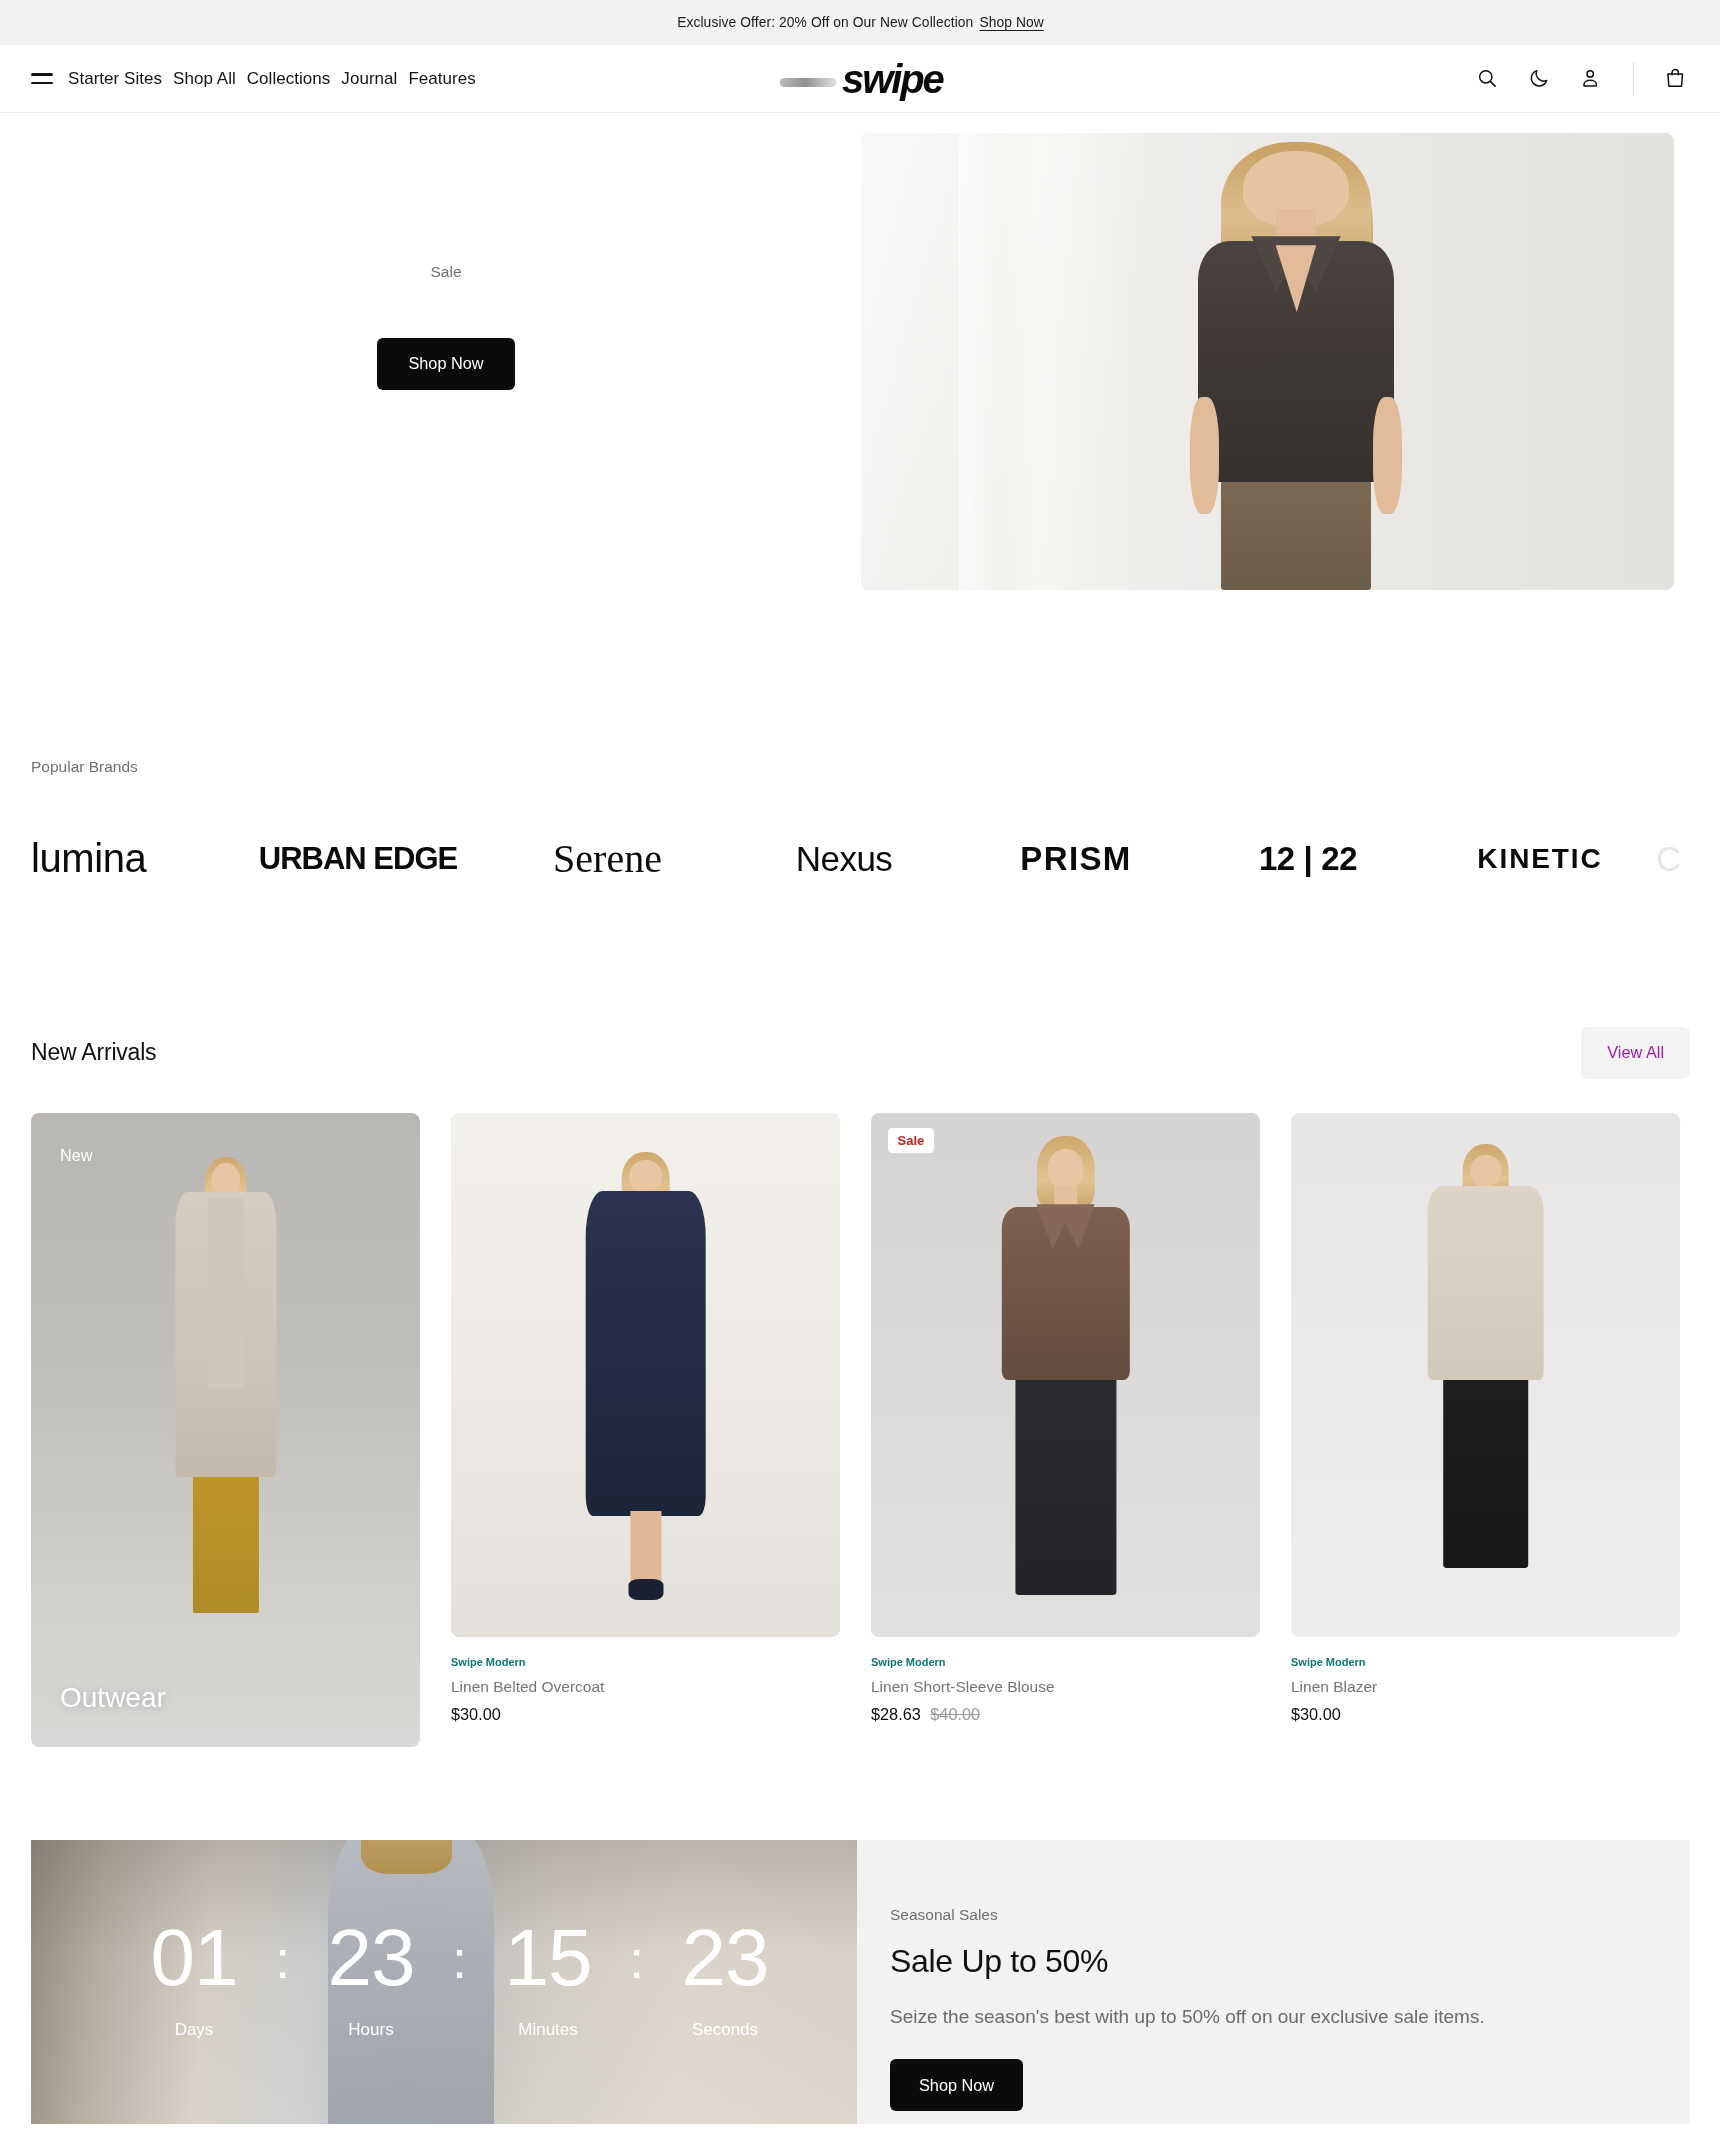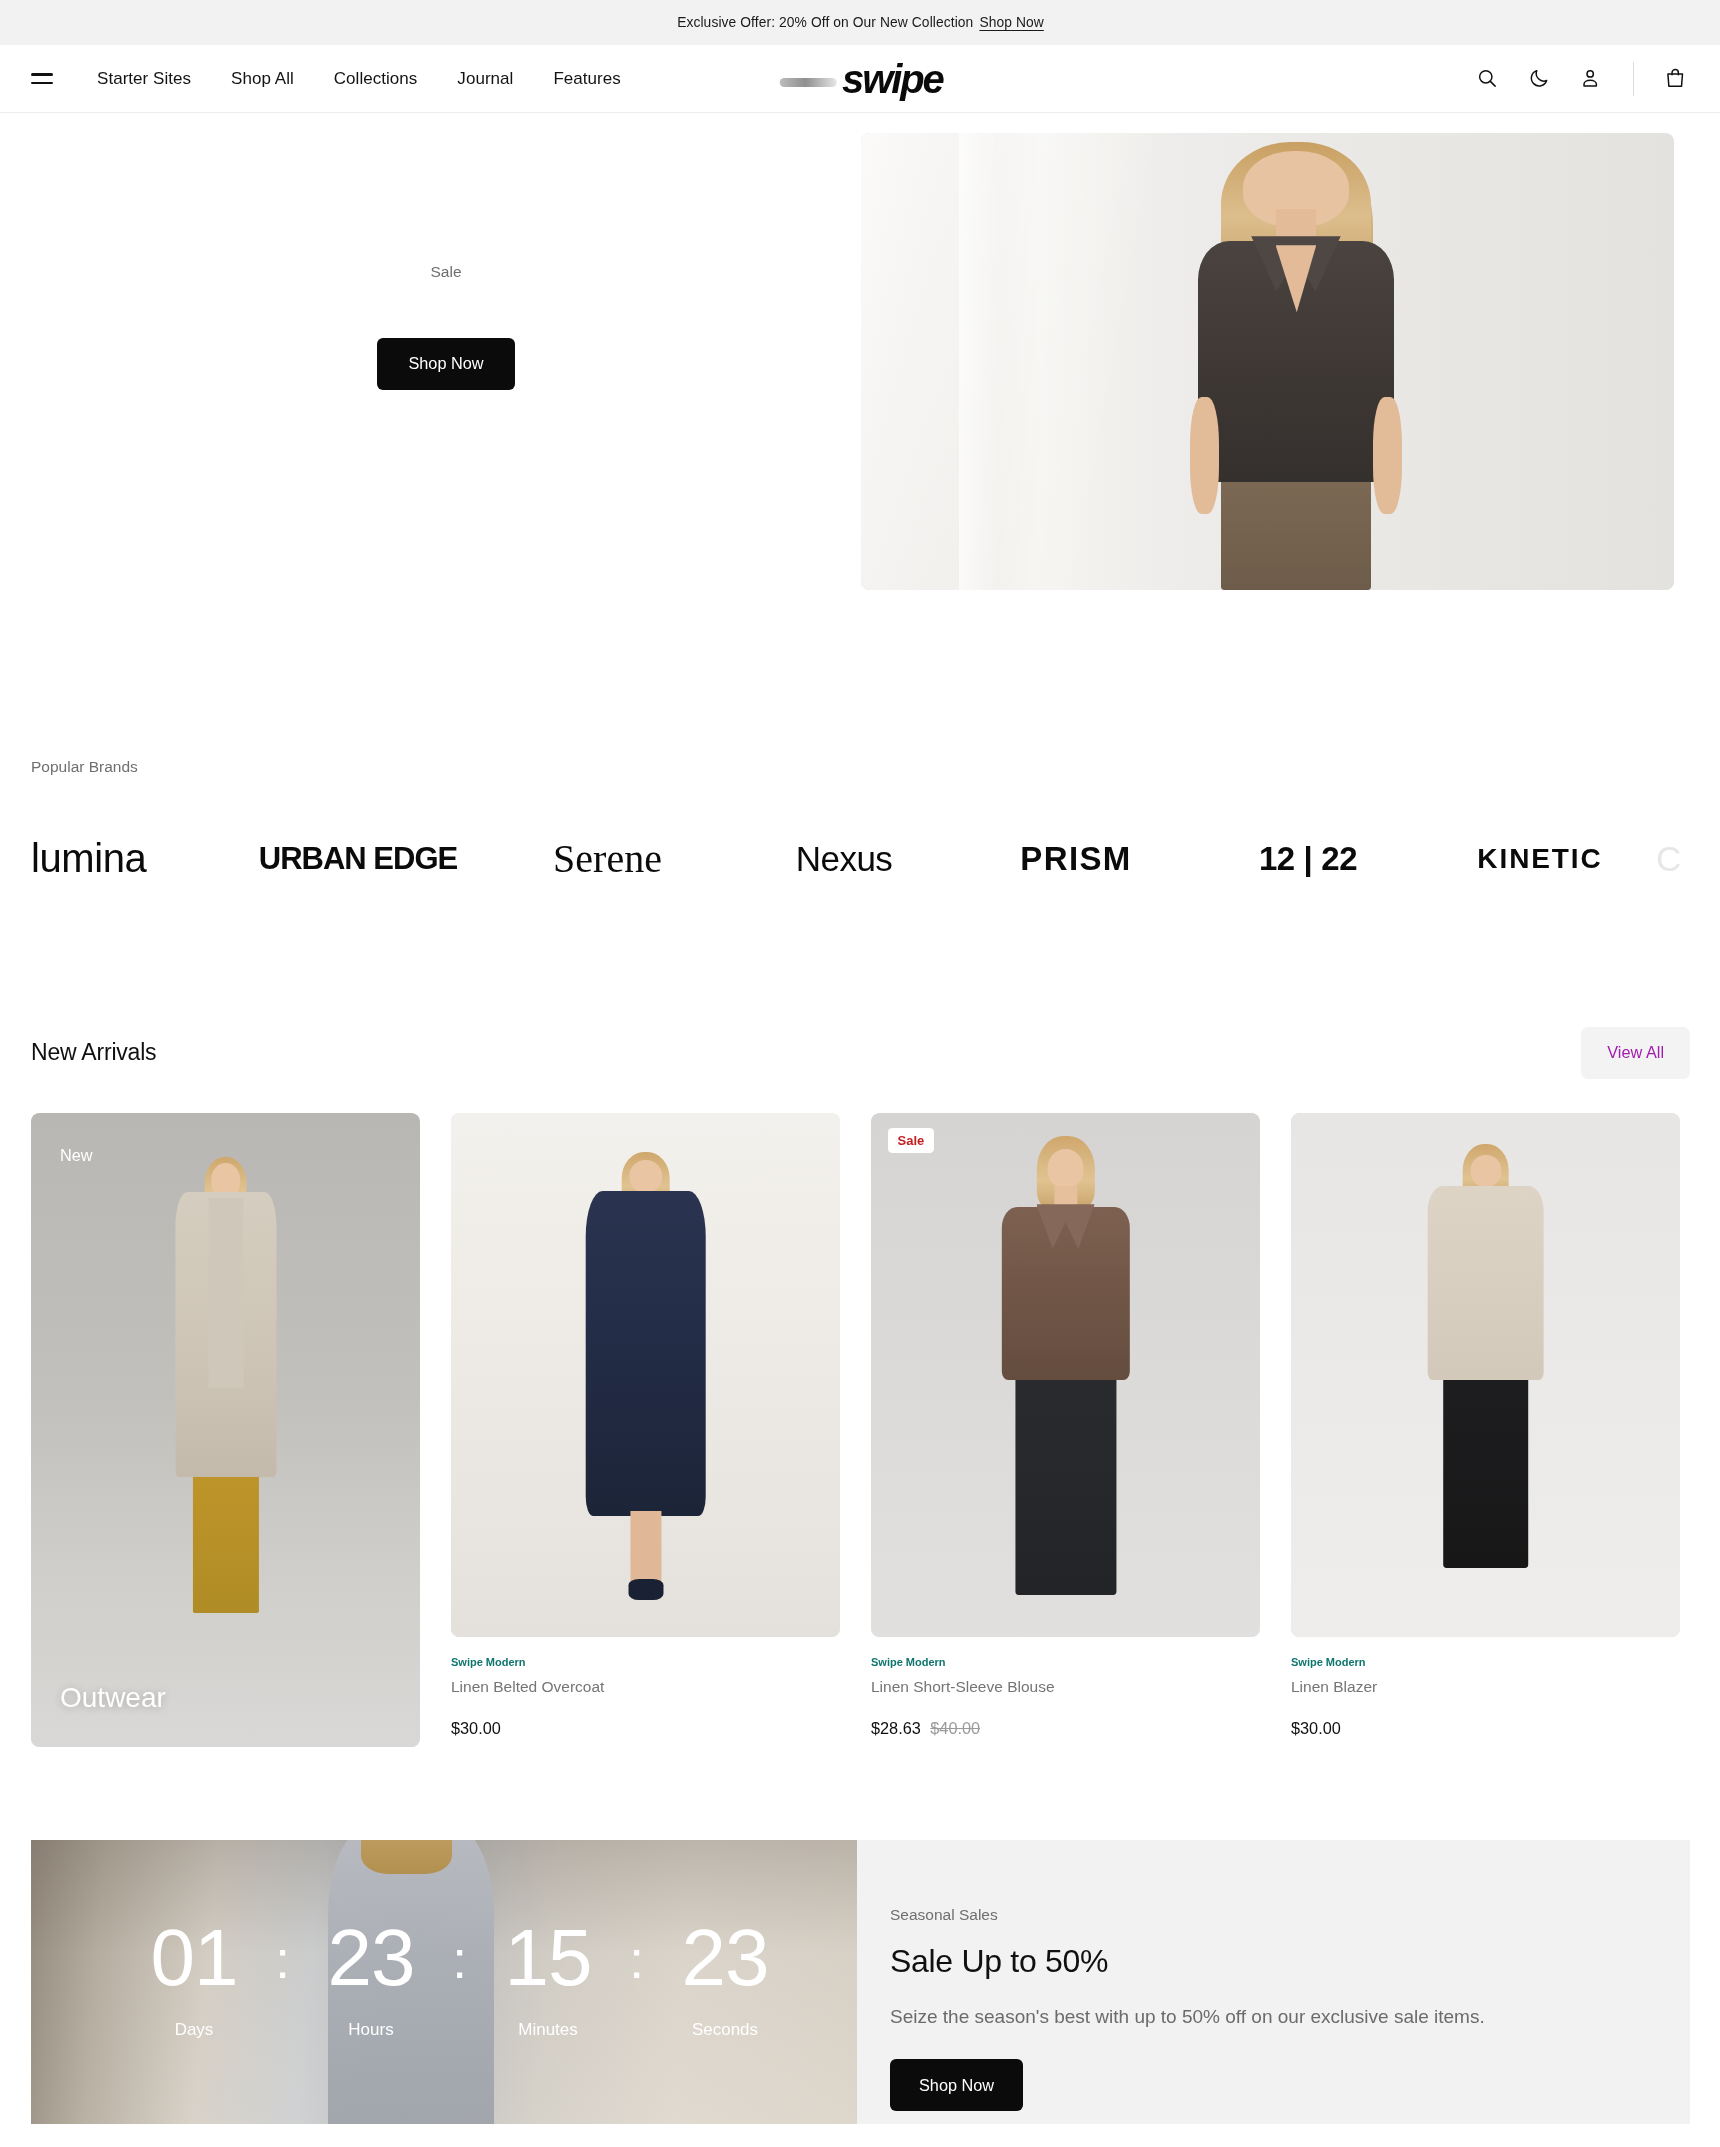--- a/index.html
+++ b/index.html
@@ -34,21 +34,21 @@
   
   .header {
     height: 68px;
     background: #ffffff;
     border-bottom: 0.9px solid #ececec;
     display: flex;
     align-items: center;
     padding: 0 31px 0 31px;
     position: relative;
   }
-  .nav-left { display: flex; align-items: center; gap: 40px; }
+  .nav-left { display: flex; align-items: center; gap: 11px; }
   .burger {
     width: 26px; height: 20.6px;
     display: flex; flex-direction: column; justify-content: center; gap: 6px;
     cursor: pointer;
   }
   .burger span { display: block; height: 2.2px; background: #111; border-radius: 1.7px; }
   .burger span:nth-child(1) { width: 22.4px; }
   .burger span:nth-child(2) { width: 22.4px; }
   .nav-link {
     font-size: 17px;
@@ -289,21 +289,21 @@
   }
   .cat-overlay {
     position: absolute; left: 29px; bottom: 33px;
     color: #ffffff; font-size: 28px; z-index: 4;
     text-shadow: 0 0.9px 8.6px rgba(0,0,0,.22);
   }
 
   .card-info { padding-top: 19px; }
   .p-vendor { font-size: 11px; font-weight: 600; color: #0f766e; }
   .p-name { font-size: 15.5px; color: #757575; margin-top: 10.3px; }
-  .p-price-row { margin-top: 23px; display: flex; align-items: center; gap: 9.5px; }
+  .p-price-row { margin-top: 9px; display: flex; align-items: center; gap: 9.5px; }
   .p-price { font-size: 16.3px; color: #101010; }
   .p-compare { font-size: 16.3px; color: #9a9a9a; text-decoration: line-through; }
 
   
   .c1 .ph-bg { background: linear-gradient(180deg,#b9b7b4 0%, #c2c0bd 45%, #cfcecb 72%, #d9d8d6 100%); }
   .c2 .ph-bg { background: linear-gradient(180deg,#f3f1ed 0%, #eeebe6 40%, #e9e6e1 75%, #e4e1dc 100%); }
   .c3 .ph-bg { background: linear-gradient(180deg,#d5d4d2 0%, #dbdad8 50%, #e1e0de 100%); }
   .c4 .ph-bg { background: linear-gradient(180deg,#e7e6e4 0%, #ebeae8 55%, #eeedeb 100%); }
 
   .fg { position:absolute; left: 50%; transform: translateX(-50%); }

